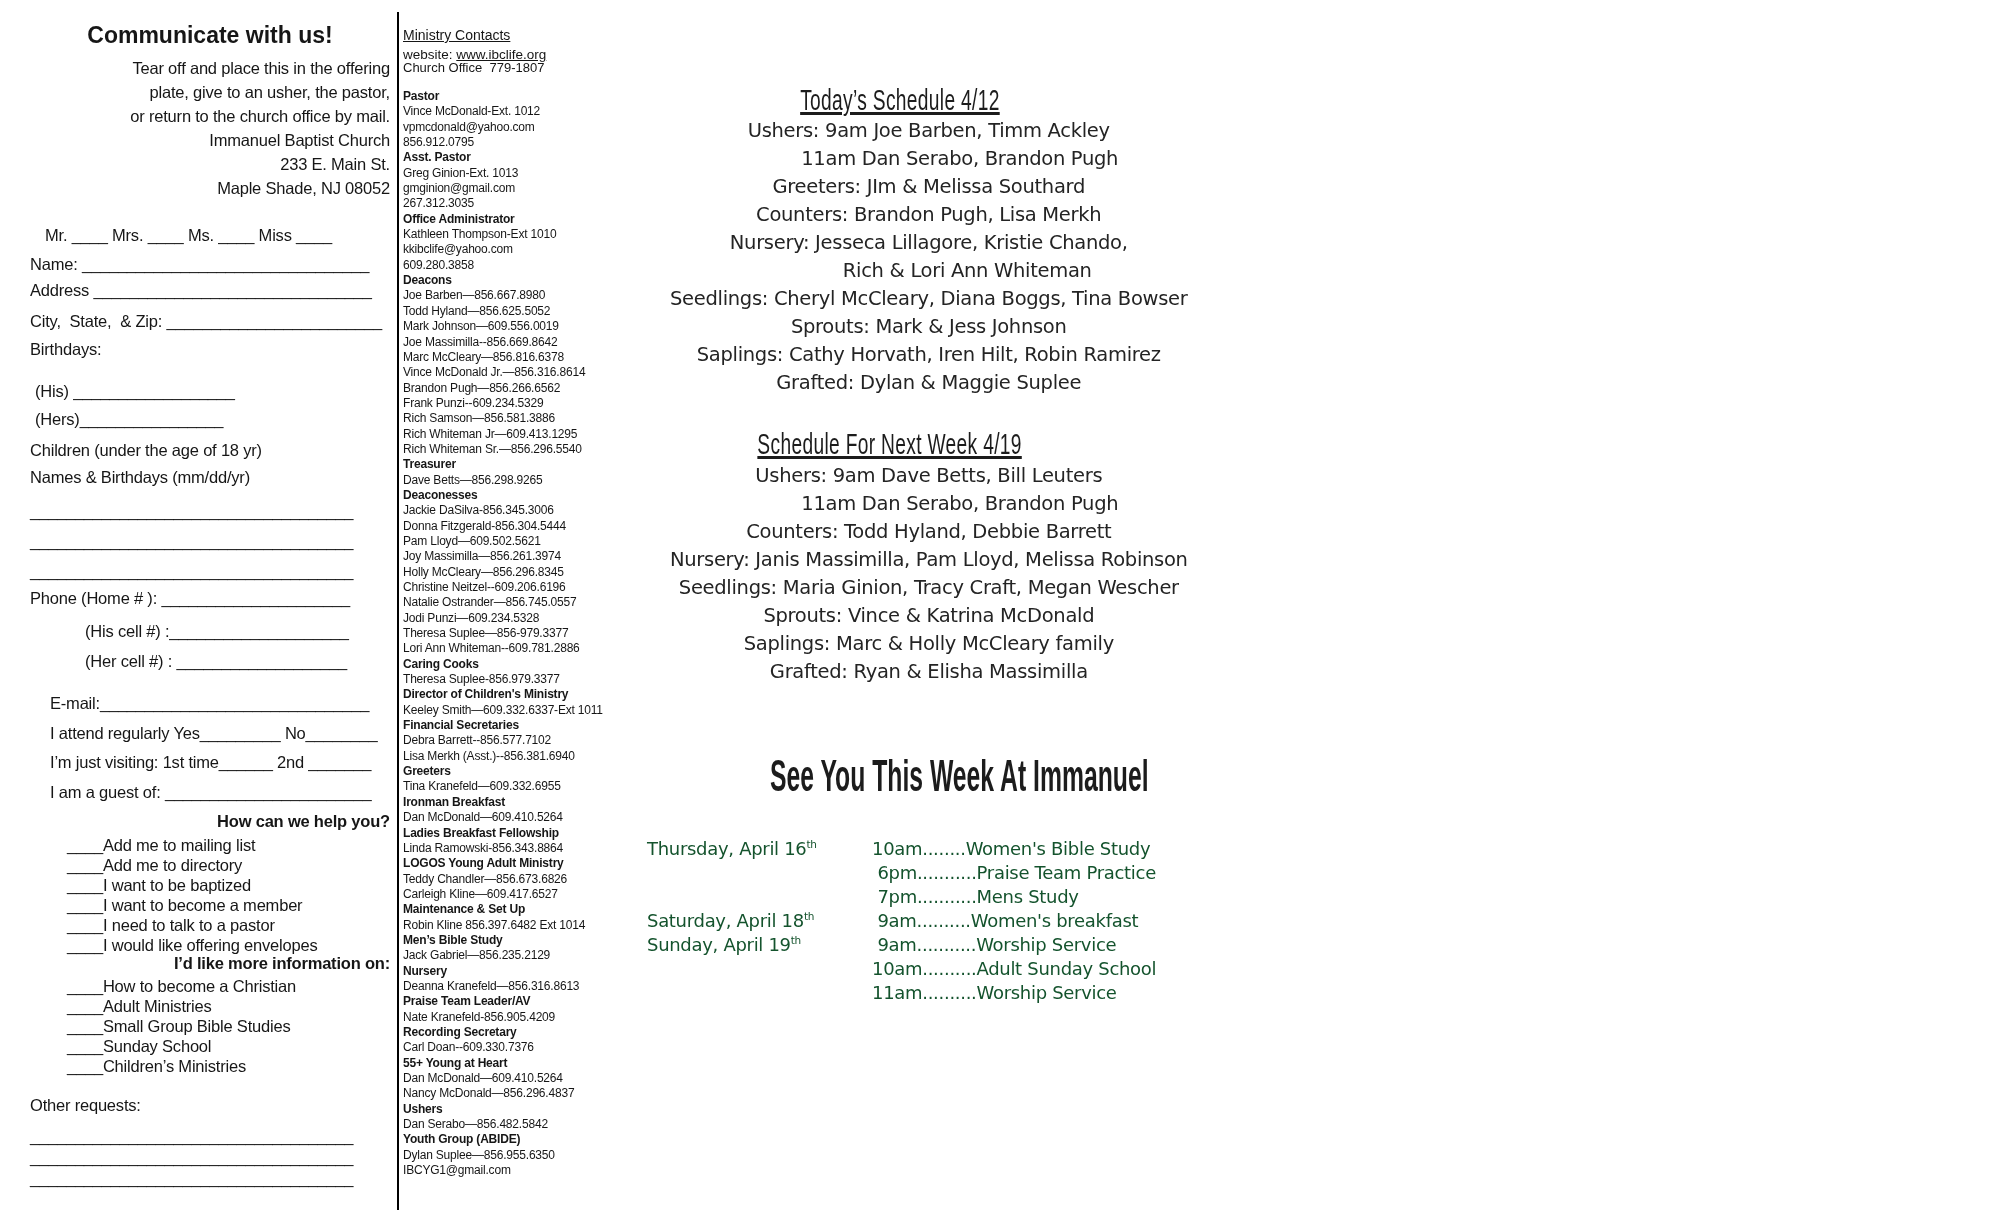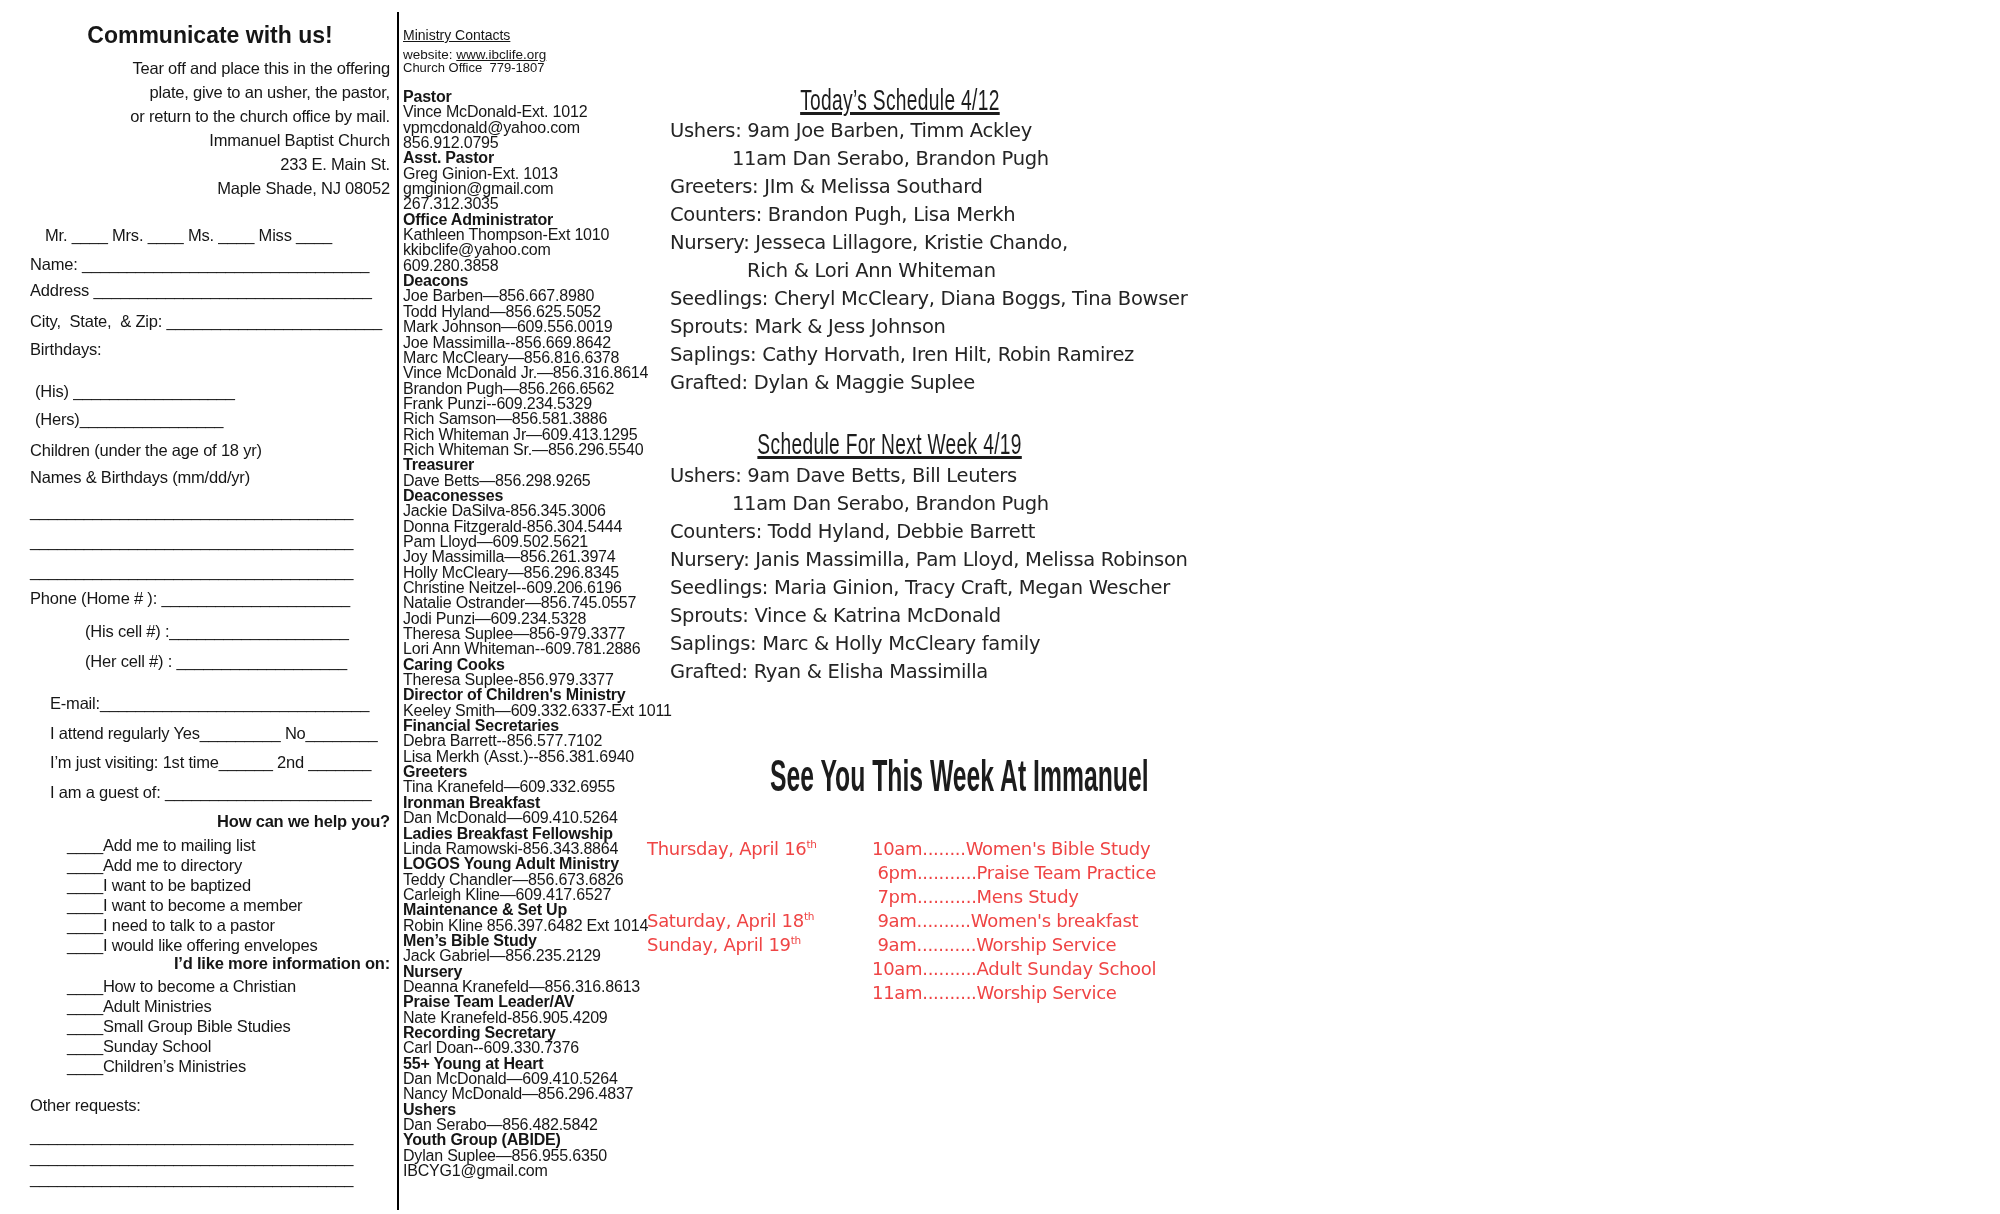--- a/index.html
+++ b/index.html
@@ -25,41 +25,41 @@
   .lh30 .f-li { line-height:30px; }
   .lh20 .f-li { line-height:20px; }
   .lh21 .f-li { line-height:21px; }
 
   
   .contacts { position:absolute; left:403px; top:0; width:250px; }
   .mc-title { position:absolute; top:27px; left:0; font-size:14px; text-decoration:underline; white-space:pre; }
   .mc-web { position:absolute; top:47px; left:0; font-size:13.5px; white-space:pre; }
   .mc-web .u { text-decoration:underline; }
   .mc-office { position:absolute; top:60px; left:0; font-size:13px; white-space:pre; }
-  .mc-list { position:absolute; top:89px; left:0; font-size:16px; line-height:15.35px; letter-spacing:-0.2px; }
+  .mc-list { position:absolute; top:89px; left:0; font-size:12px; line-height:15.35px; letter-spacing:-0.2px; }
   .cl { white-space:pre; }
   .cl.bold { font-weight:bold; }
 
   
   .sk-h { position:absolute; text-align:center; color:#1c1c1c; }
   .cond {
     display:inline-block; font-size:30px; line-height:32px;
     transform:scaleX(0.64); transform-origin:50% 50%;
     text-decoration:underline; white-space:pre; letter-spacing:0.5px;
   }
   .cond-big {
     display:inline-block; font-size:45px; line-height:48px; font-weight:bold;
     transform:scaleX(0.55); transform-origin:50% 50%; white-space:pre;
   }
   .sk-list { position:absolute; font-family:"DejaVu Sans", sans-serif; font-size:19.5px; line-height:28px; color:#242424; letter-spacing:-0.3px; }
-  .sk-line { white-space:pre; }
+  .sk-line { white-space:pre;text-align:center; }
   .ind-a { margin-left:62px; }
   .ind-b { margin-left:77px; }
 
-  .wa { position:absolute; font-family:"DejaVu Sans", sans-serif; font-size:18px; color:#ef4444; letter-spacing:-0.3px; }
+  .wa { position:absolute; font-family:"DejaVu Sans", sans-serif; font-size:18px; color:#14532d; letter-spacing:-0.3px; }
   .wa-row { display:flex; height:24px; }
   .wa-day { width:225px; white-space:pre; }
   .wa-time { white-space:pre; }
   sup { font-size:10.5px; line-height:0; }
 </style>
 </head>
 <body>
 
 <div class="page">
 

